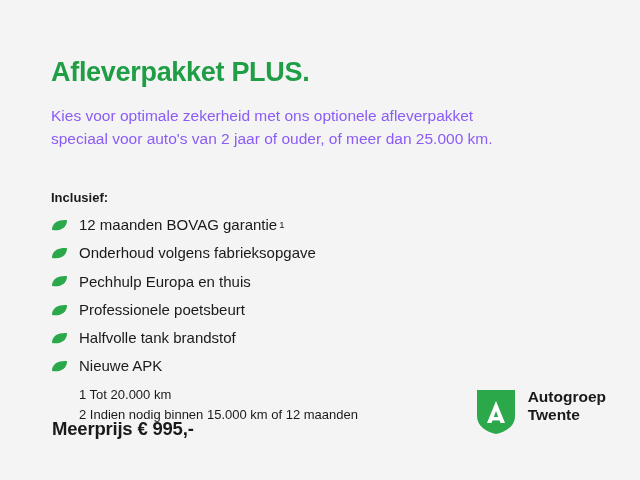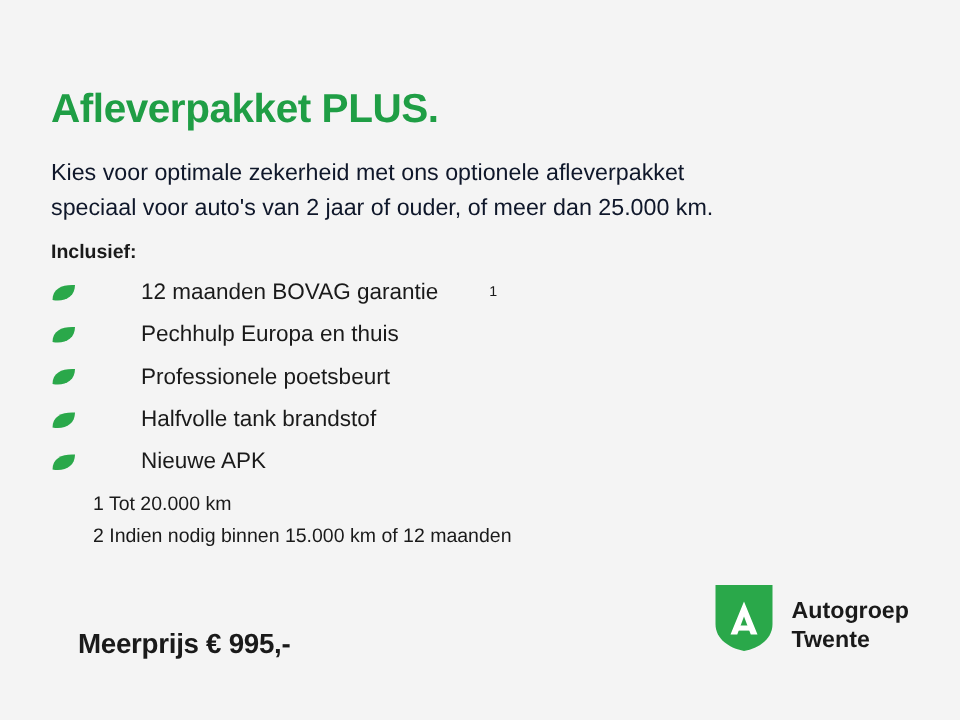--- a/index.html
+++ b/index.html
@@ -12,36 +12,36 @@
     background: #f4f4f4;
     font-family: "Liberation Sans", sans-serif;
     color: #1a1a1a;
     overflow: hidden;
   }
   .card {
     position: relative;
     width: 640px;
     height: 480px;
     box-sizing: border-box;
-    padding: 58px 34px 0 34px;
+    padding: 58px 34px 0 51px;
     background: #f4f4f4;
   }
   .title {
     font-size: 27px;
     font-weight: bold;
     color: #1f9e45;
     letter-spacing: -0.3px;
     margin: 0 0 16px 0;
     line-height: 1.1;
   }
   .intro {
     font-size: 15.5px;
     line-height: 1.5;
-    color: #0f172a;
-    margin: 0 0 10px 0;
+    color: #8b5cf6;
+    margin: 0 0 40px 0;
     max-width: 530px;
   }
   .intro-line {
     display: block;
   }
   .incl-head {
     font-size: 13px;
     font-weight: bold;
     margin: 0 0 10px 0;
   }
@@ -49,21 +49,20 @@
     list-style: none;
     margin: 0;
     padding: 0;
   }
   ul.features li {
     display: flex;
     align-items: center;
     font-size: 15px;
     line-height: 1.35;
     margin-bottom: 8px;
-    gap: 32px;
   }
   .leaf {
     width: 17px;
     height: 13px;
     flex: 0 0 17px;
     margin-right: 11px;
     position: relative;
   }
   .leaf svg {
     display: block;
@@ -91,21 +90,21 @@
     bottom: 40px;
     font-size: 18.5px;
     font-weight: bold;
     letter-spacing: -0.2px;
   }
   .brand {
     position: absolute;
     right: 34px;
     bottom: 44px;
     display: flex;
-    align-items: flex-end;
+    align-items: flex-start;
   }
   .brand-mark {
     width: 42px;
     height: 48px;
     margin-right: 11px;
     flex: 0 0 42px;
   }
   .brand-text {
     font-size: 15.5px;
     font-weight: bold;
@@ -132,20 +131,29 @@
 
   <ul class="features">
     <li>
       <span class="leaf">
         <svg width="17" height="13" viewBox="0 0 17 13">
             <path d="M1 11 C1 3, 8 0.5, 16 1 C16 9, 9 12.5, 1 11 Z" fill="#2aa84a"></path>
           </svg>
       </span>
       <span class="feat-label">12 maanden BOVAG garantie</span>
         <sup>1</sup>
+    </li>
+    <li>
+      <span class="leaf">
+        <svg width="17" height="13" viewBox="0 0 17 13">
+            <path d="M1 11 C1 3, 8 0.5, 16 1 C16 9, 9 12.5, 1 11 Z" fill="#2aa84a"></path>
+          </svg>
+      </span>
+      <span class="feat-label">Onderhoud volgens fabrieksopgave</span>
+        <sup></sup>
     </li>
     <li>
       <span class="leaf">
         <svg width="17" height="13" viewBox="0 0 17 13">
             <path d="M1 11 C1 3, 8 0.5, 16 1 C16 9, 9 12.5, 1 11 Z" fill="#2aa84a"></path>
           </svg>
       </span>
       <span class="feat-label">Pechhulp Europa en thuis</span>
         <sup></sup>
     </li>

